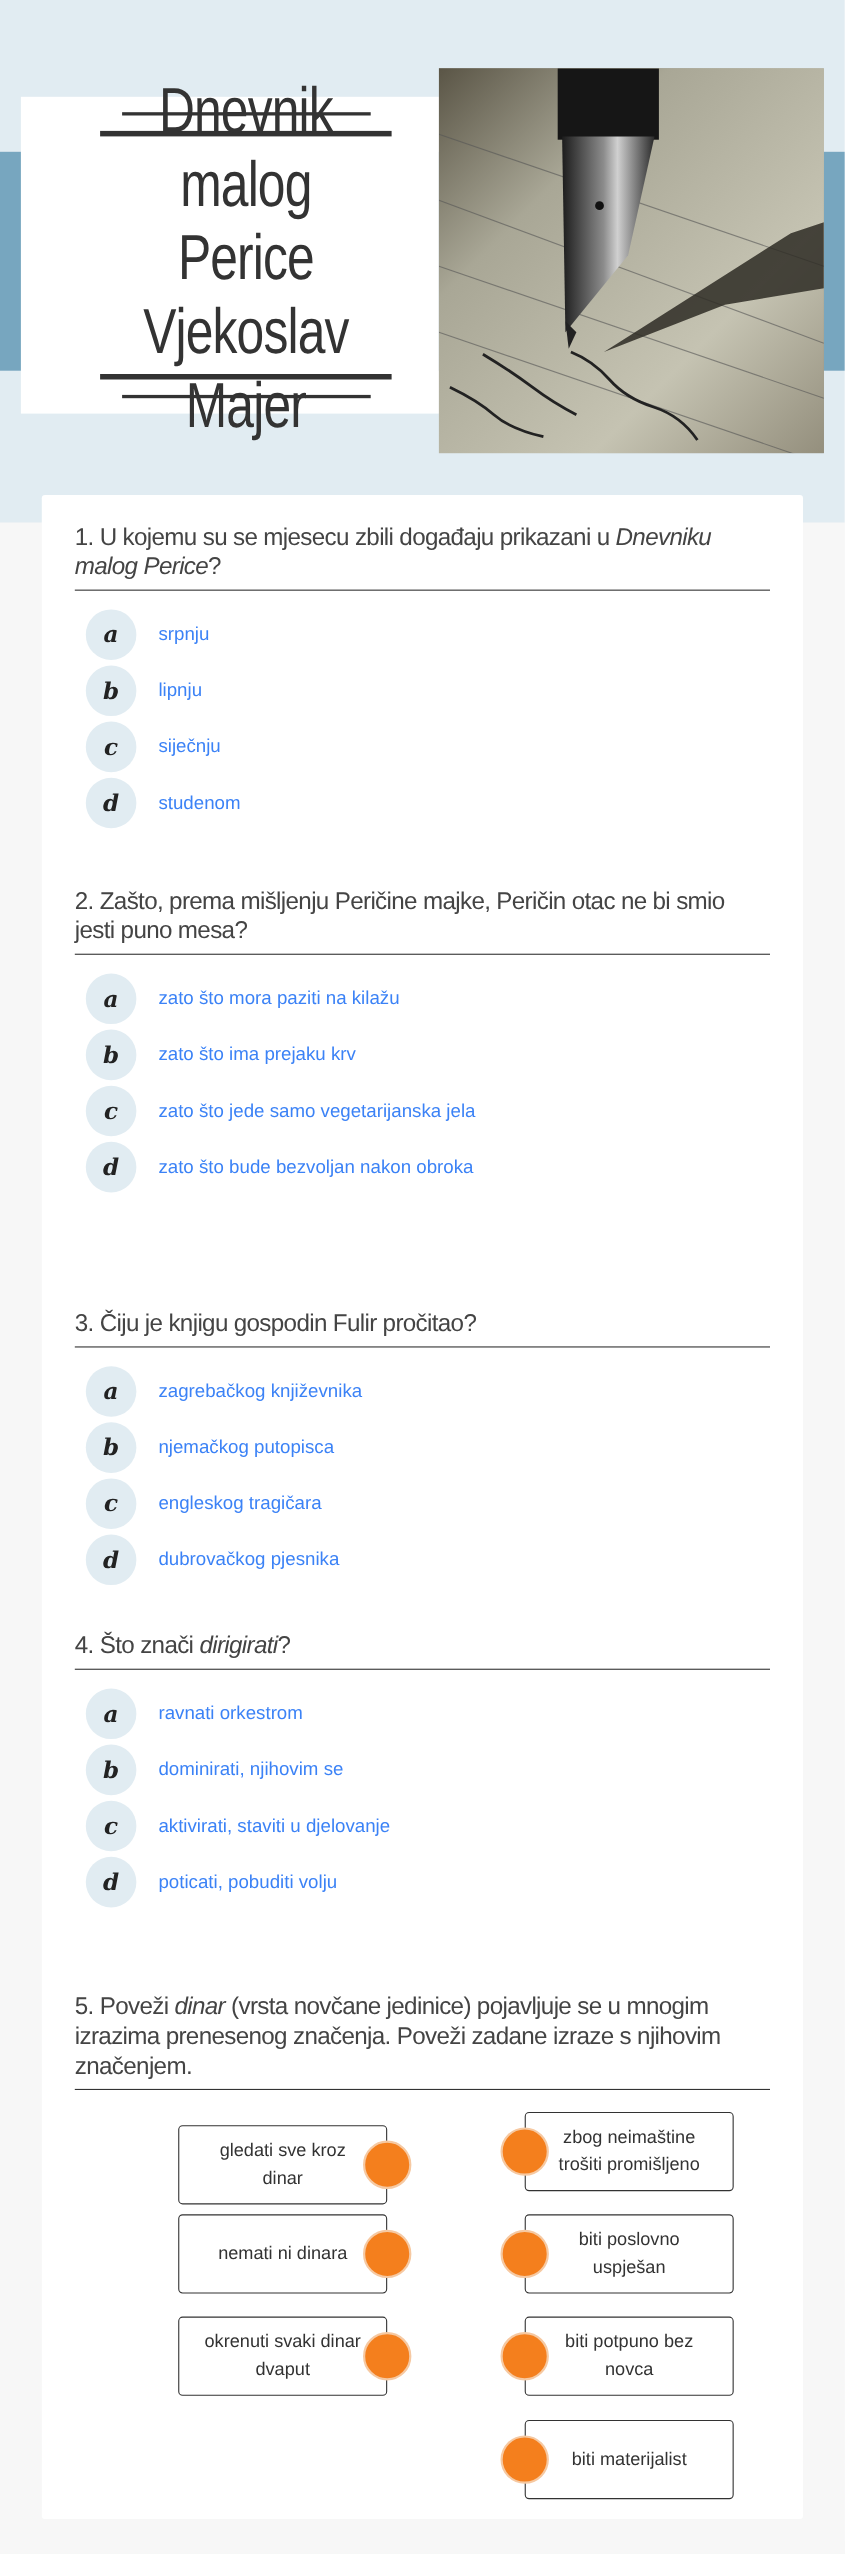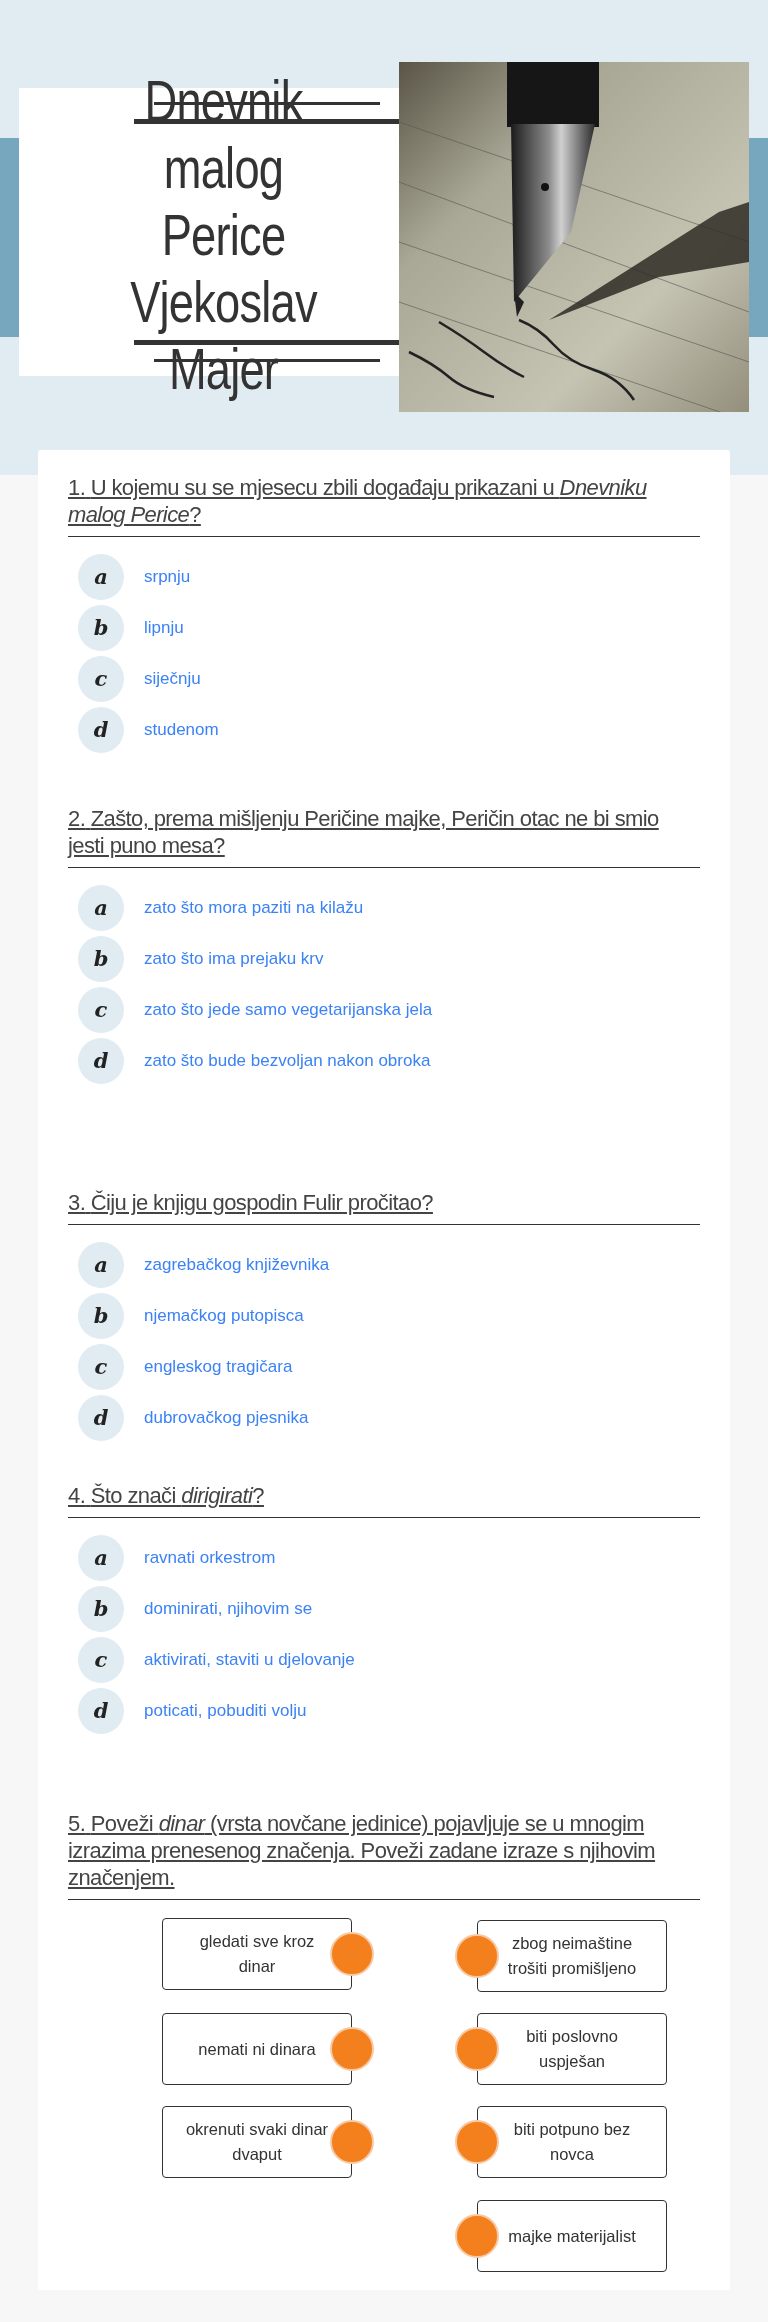--- a/index.html
+++ b/index.html
@@ -16,21 +16,21 @@
     position: absolute; left: 0; top: 0; width: 768px; height: 475px;
     background: #e1ecf2;
   }
   .hero-band {
     position: absolute; left: 0; top: 138px; width: 768px; height: 199px;
     background: #77a6bf;
   }
   .title-card {
     position: absolute; left: 19px; top: 88px; width: 380px; height: 288px;
     background: #fff;
-    display: flex; flex-direction: column; align-items: flex-end; justify-content: center; padding-left: 29px;
+    display: flex; flex-direction: column; align-items: center; justify-content: center; padding-left: 29px;
   }
   .rule { background: #333; }
   .rule.thin { width: 226px; height: 3px; }
   .rule.thick { width: 265px; height: 5px; }
   .title-card .top-rules { position: absolute; top: 14px; display: flex; flex-direction: column; align-items: center; gap: 14px; }
   .title-card .bottom-rules { position: absolute; bottom: 14px; display: flex; flex-direction: column; align-items: center; gap: 14px; }
   .title-text {
     font-family: "Liberation Sans Narrow", "Liberation Sans", sans-serif;
     font-weight: 300;
     font-size: 58px;
@@ -58,21 +58,20 @@
   }
   .q-title {
     font-family: "Liberation Sans Narrow", "Liberation Sans", sans-serif;
     font-size: 22px;
     line-height: 27px;
     color: #444;
     font-weight: 300;
     padding-bottom: 8px;
     border-bottom: 1.5px solid #333;
     letter-spacing: -0.6px;
-    text-decoration: underline;
   }
   .q-title i { font-style: italic; }
   .options { margin-top: 14px; margin-left: 10px; }
   .option {
     display: flex; align-items: center; height: 51px; cursor: pointer;
   }
   .badge {
     width: 46px; height: 46px; border-radius: 50%;
     background: #e1ecf2;
     display: flex; align-items: center; justify-content: center;
@@ -270,21 +269,21 @@
         </div>
     </div>
   </section>
 
   <section class="question" style="top:1360px;">
     <h2 class="q-title">
       <span>5.</span>
       <span>Poveži </span><i>dinar</i><span> (vrsta novčane jedinice) pojavljuje se u mnogim izrazima prenesenog značenja. Poveži zadane izraze s njihovim značenjem.</span>
     </h2>
     <div class="match-area">
-      <div class="mbox left" style="top:8px;">
+      <div class="mbox left" style="top:22px;">
           <span>gledati sve kroz dinar</span>
           <span class="dot"></span>
         </div>
       <div class="mbox left" style="top:103px;">
           <span>nemati ni dinara</span>
           <span class="dot"></span>
         </div>
       <div class="mbox left" style="top:196px;">
           <span>okrenuti svaki dinar dvaput</span>
           <span class="dot"></span>
@@ -297,17 +296,17 @@
       <div class="mbox right" style="top:10px;">
           <span class="dot"></span>
           <span>zbog neimaštine trošiti promišljeno</span>
         </div>
       <div class="mbox right" style="top:196px;">
           <span class="dot"></span>
           <span>biti potpuno bez novca</span>
         </div>
       <div class="mbox right" style="top:290px;">
           <span class="dot"></span>
-          <span>majke materijalist</span>
+          <span>biti materijalist</span>
         </div>
     </div>
   </section>
 </div>
 
 </body></html>

